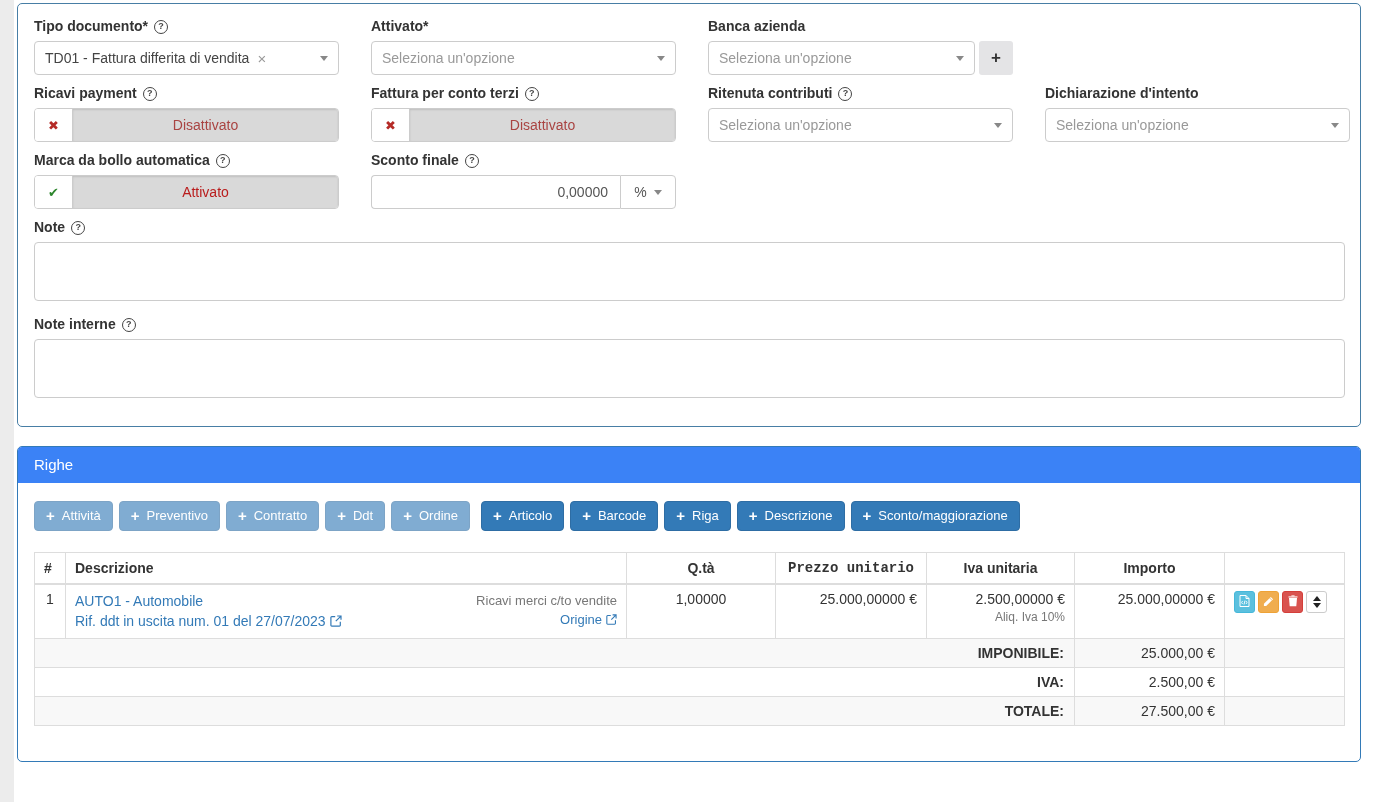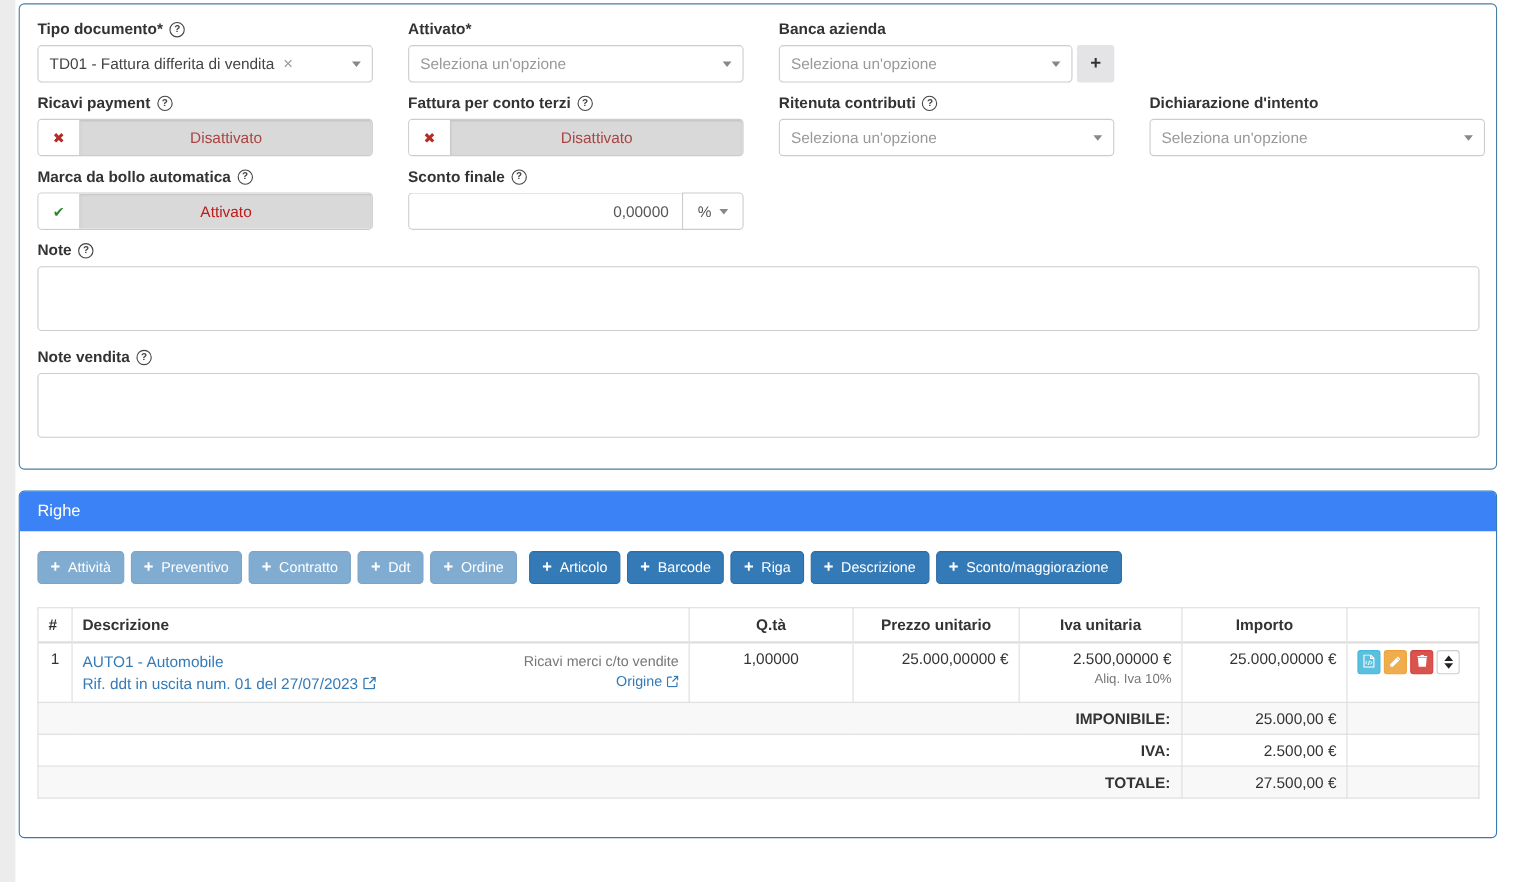--- a/index.html
+++ b/index.html
@@ -55,21 +55,21 @@
   .btn .plus { font-weight:bold; font-size:15px; line-height:14px; }
   .btn.muted { opacity:.62; }
   .btn.gap { margin-right:11px; }
 
   table.rtable { width:100%; border-collapse:collapse; margin-top:21px; font-size:14px; }
   .rtable th, .rtable td { border:1px solid #ddd; padding:6px 9px; }
   .rtable th { border-bottom-width:2px; font-weight:bold; text-align:center; padding:7px 9px; color:#333; }
   .rtable th.col-num, .rtable th.col-desc { text-align:left; }
   .col-num { width:31px; }
   .col-qta { width:149px; }
-  .col-prezzo { width:151px; }
+  .col-prezzo { width:151px;font-family:Liberation Mono, monospace; }
   .col-iva { width:148px; }
   .col-importo { width:150px; }
   .col-actions { width:120px; }
   td.c { text-align:center; } td.r { text-align:right; }
   td { vertical-align:top; }
   .desc-wrap { display:flex; justify-content:space-between; gap:12px; }
   a.lnk { color:#337ab7; text-decoration:none; cursor:pointer; }
   .desc-left { line-height:20px; }
   .desc-right { text-align:right; line-height:19px; }
   .conto { color:#777; font-size:13px; }
@@ -207,21 +207,21 @@
             <span>Note</span>
             <span class="help">?</span>
           </div>
           <textarea class="note" style=""></textarea>
         </div>
       </div>
 
       <div class="frow" style="margin-bottom:0">
         <div class="fcol-full">
           <div class="flabel">
-            <span>Note vendita</span>
+            <span>Note interne</span>
             <span class="help">?</span>
           </div>
           <textarea class="note" style=""></textarea>
         </div>
       </div>
     </div>
 
     <div class="panel">
       <div class="panel-heading">Righe</div>
       <div class="panel-body">

